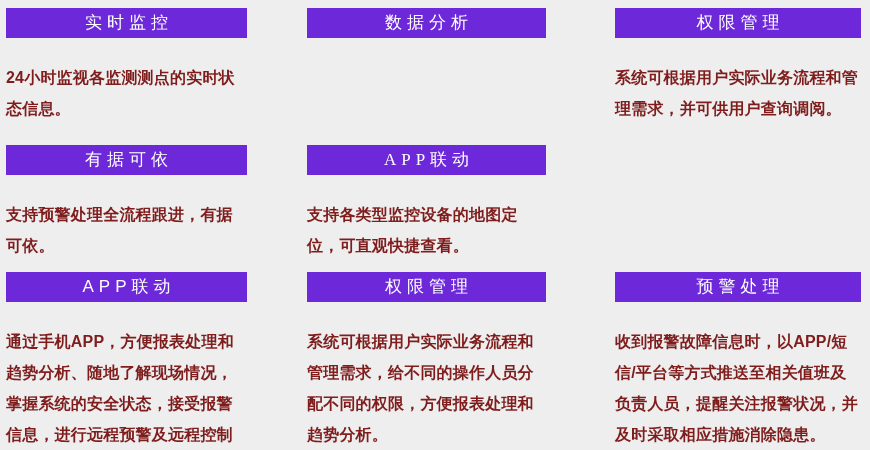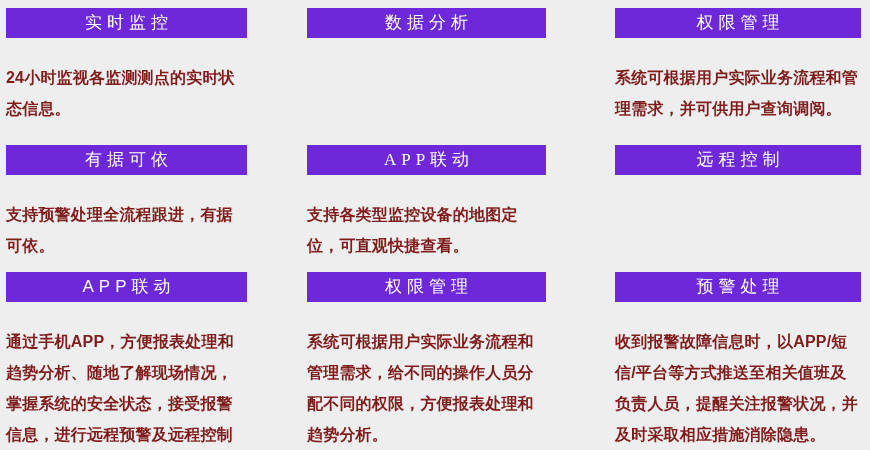--- a/index.html
+++ b/index.html
@@ -89,21 +89,20 @@
     <div class="feature-banner">有据可依</div>
     <div class="feature-body">支持预警处理全流程跟进，有据可依。</div>
   </div>
 
   <div class="feature-card col-2 row-2">
     <div class="feature-banner">APP联动</div>
     <div class="feature-body">支持各类型监控设备的地图定位，可直观快捷查看。</div>
   </div>
 
   <div class="feature-card col-3 row-2">
-    <div class="feature-banner">远程控制</div>
   </div>
 
   <div class="feature-card col-1 row-3">
     <div class="feature-banner">APP联动</div>
     <div class="feature-body">通过手机APP，方便报表处理和趋势分析、随地了解现场情况，掌握系统的安全状态，接受报警信息，进行远程预警及远程控制操作。</div>
   </div>
 
   <div class="feature-card col-2 row-3">
     <div class="feature-banner">权限管理</div>
     <div class="feature-body">系统可根据用户实际业务流程和管理需求，给不同的操作人员分配不同的权限，方便报表处理和趋势分析。</div>

